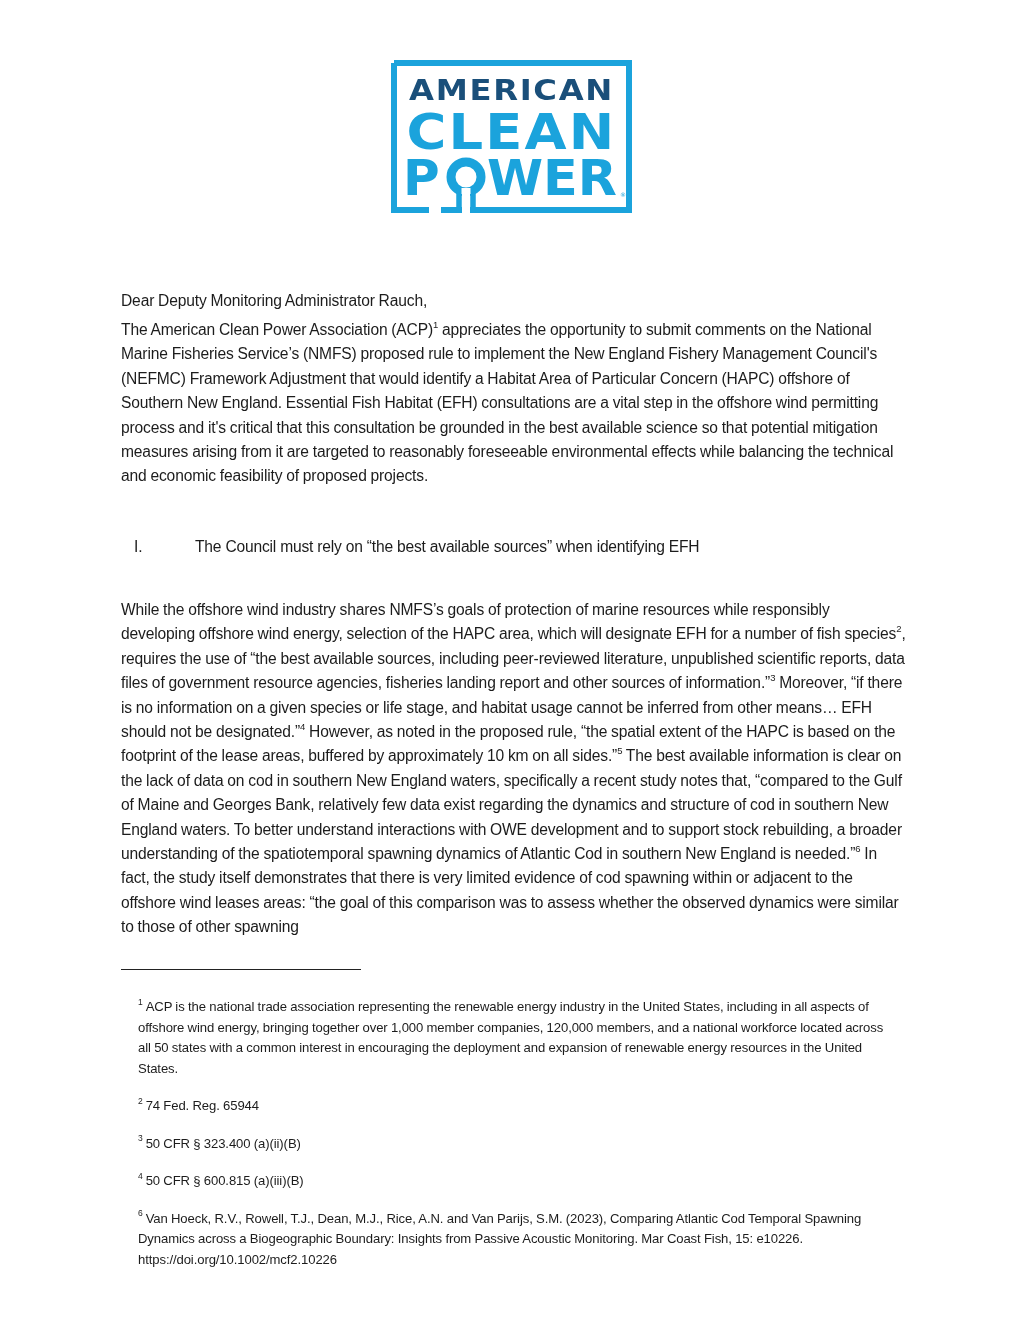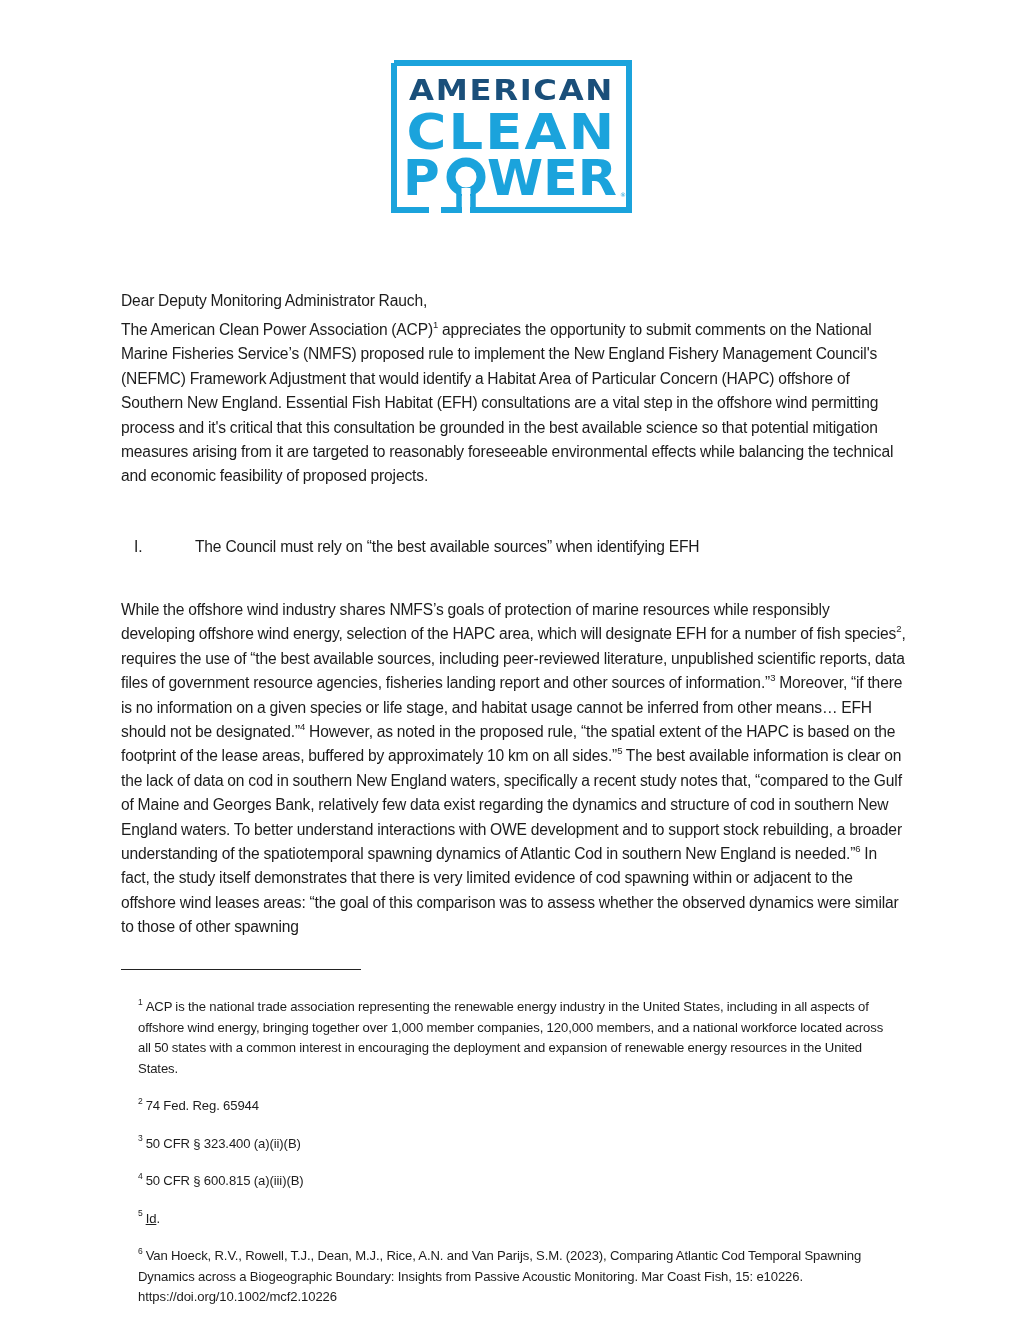--- a/index.html
+++ b/index.html
@@ -146,17 +146,16 @@
     <span>While the offshore wind industry shares NMFS’s goals of protection of marine resources while responsibly developing offshore wind energy, selection of the HAPC area, which will designate EFH for a number of fish species</span><sup>2</sup><span>, requires the use of “the best available sources, including peer-reviewed literature, unpublished scientific reports, data files of government resource agencies, fisheries landing report and other sources of information.”</span><sup>3</sup><span> Moreover, “if there is no information on a given species or life stage, and habitat usage cannot be inferred from other means… EFH should not be designated.”</span><sup>4</sup><span> However, as noted in the proposed rule, “the spatial extent of the HAPC is based on the footprint of the lease areas, buffered by approximately 10 km on all sides.”</span><sup>5</sup><span> The best available information is clear on the lack of data on cod in southern New England waters, specifically a recent study notes that, “compared to the Gulf of Maine and Georges Bank, relatively few data exist regarding the dynamics and structure of cod in southern New England waters. To better understand interactions with OWE development and to support stock rebuilding, a broader understanding of the spatiotemporal spawning dynamics of Atlantic Cod in southern New England is needed.”</span><sup>6</sup><span> In fact, the study itself demonstrates that there is very limited evidence of cod spawning within or adjacent to the offshore wind leases areas: “the goal of this comparison was to assess whether the observed dynamics were similar to those of other spawning</span>
   </div>
 
   <div class="fn-rule"></div>
 
   <div class="footnotes">
     <p class="footnote"><sup>1</sup><span>ACP is the national trade association representing the renewable energy industry in the United States, including in all aspects of offshore wind energy, bringing together over 1,000 member companies, 120,000 members, and a national workforce located across all 50 states with a common interest in encouraging the deployment and expansion of renewable energy resources in the United States.</span></p>
     <p class="footnote"><sup>2</sup><span>74 Fed. Reg. 65944</span></p>
     <p class="footnote"><sup>3</sup><span>50 CFR § 323.400 (a)(ii)(B)</span></p>
     <p class="footnote"><sup>4</sup><span>50 CFR § 600.815 (a)(iii)(B)</span></p>
-    <p class="footnote"><sup>5</sup><span class="underline">Id</span><span>.</span></p>
     <p class="footnote"><sup>6</sup><span>Van Hoeck, R.V., Rowell, T.J., Dean, M.J., Rice, A.N. and Van Parijs, S.M. (2023), Comparing Atlantic Cod Temporal Spawning Dynamics across a Biogeographic Boundary: Insights from Passive Acoustic Monitoring. Mar Coast Fish, 15: e10226. https://doi.org/10.1002/mcf2.10226</span></p>
   </div>
 
 </div>
 
 </body></html>

